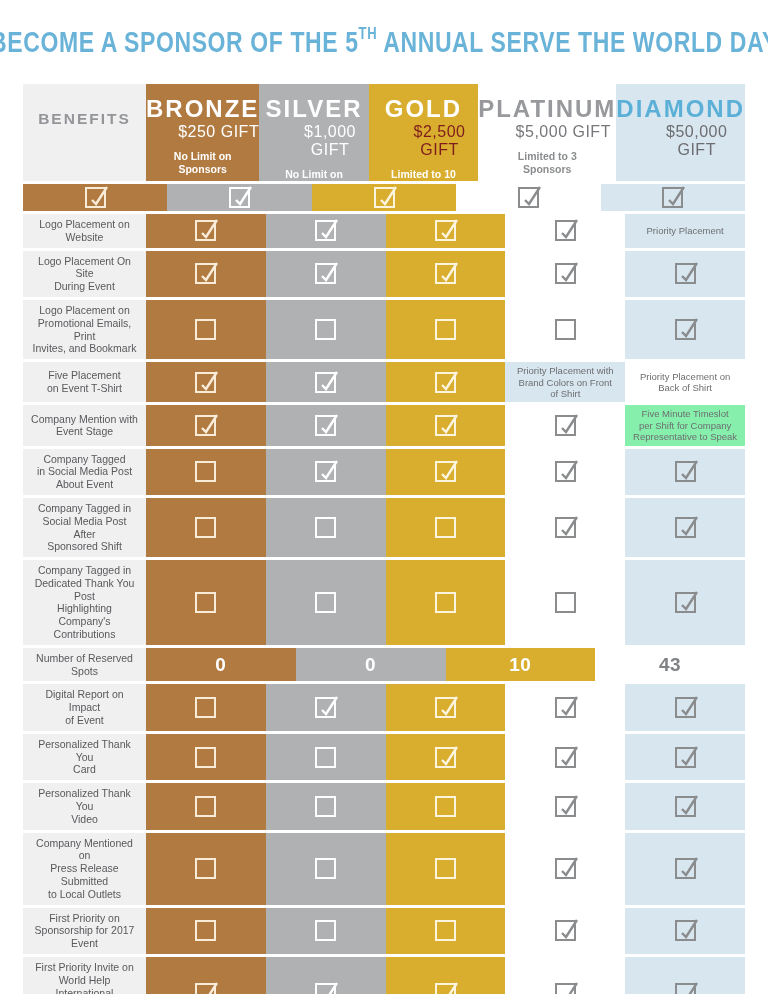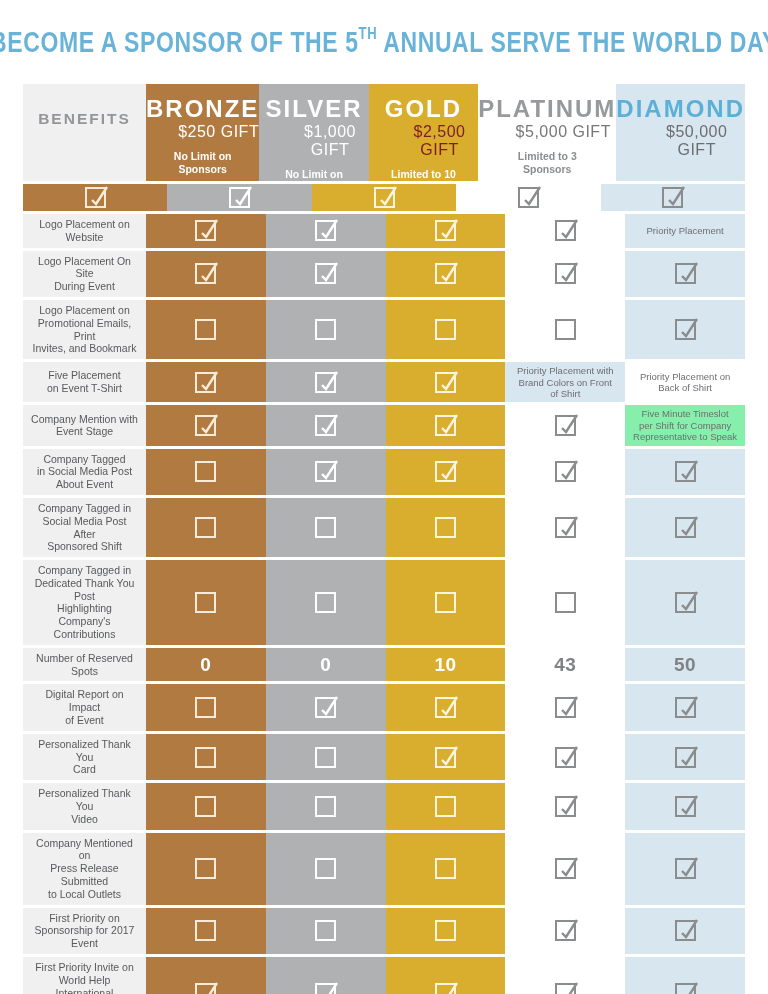--- a/index.html
+++ b/index.html
@@ -387,23 +387,20 @@
       </div>
       <div class="cell" style="background: rgb(176, 177, 179);">
         <span class="num" style="color: rgb(255, 255, 255);">0</span>
       </div>
       <div class="cell" style="background: rgb(217, 174, 47);">
         <span class="num" style="color: rgb(255, 255, 255);">10</span>
       </div>
       <div class="cell" style="background: rgb(255, 255, 255);">
         <span class="num" style="color: rgb(128, 130, 133);">43</span>
       </div>
-      <div class="cell" style="background: rgb(216, 230, 239);">
-        <span class="num" style="color: rgb(128, 130, 133);">50</span>
-      </div>
     </div>
     <div class="row">
       <div class="lbl">Digital Report on Impact
 of Event</div>
       <div class="cell" style="background: rgb(176, 122, 64);">
         <span class="cb" style="border-color: rgb(248, 236, 217);"></span>
       </div>
       <div class="cell" style="background: rgb(176, 177, 179);">
         <span class="cb" style="border-color: rgb(255, 255, 255);">
           <svg width="26" height="26" viewBox="0 0 26 26">

